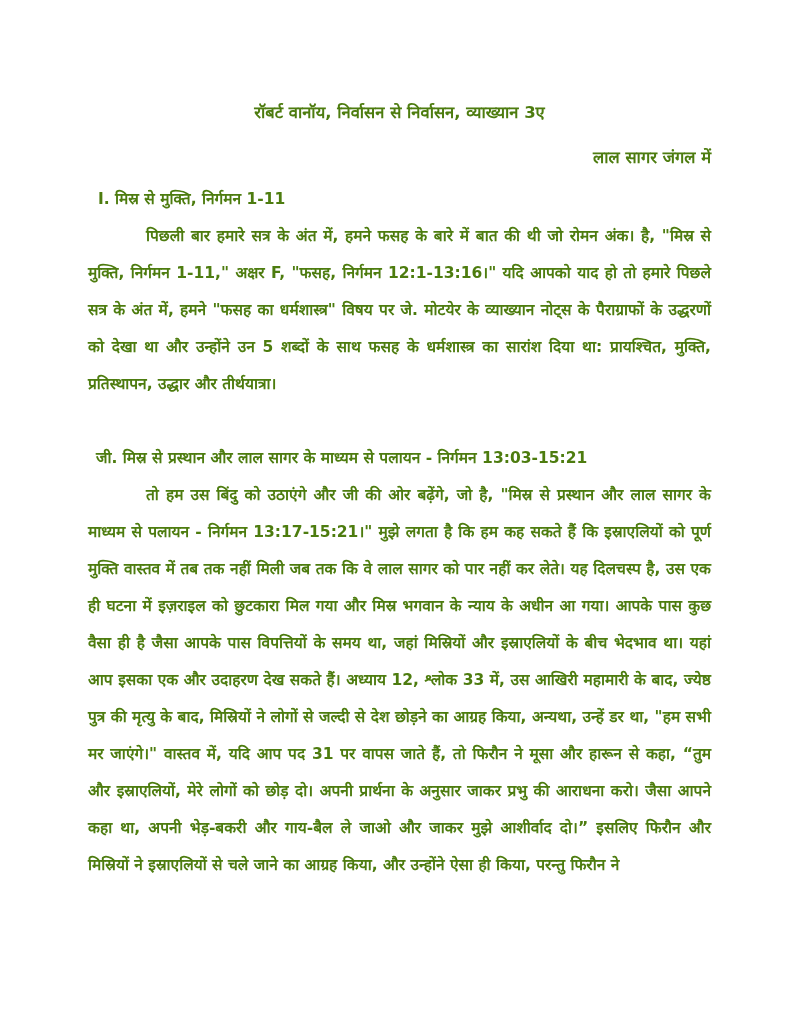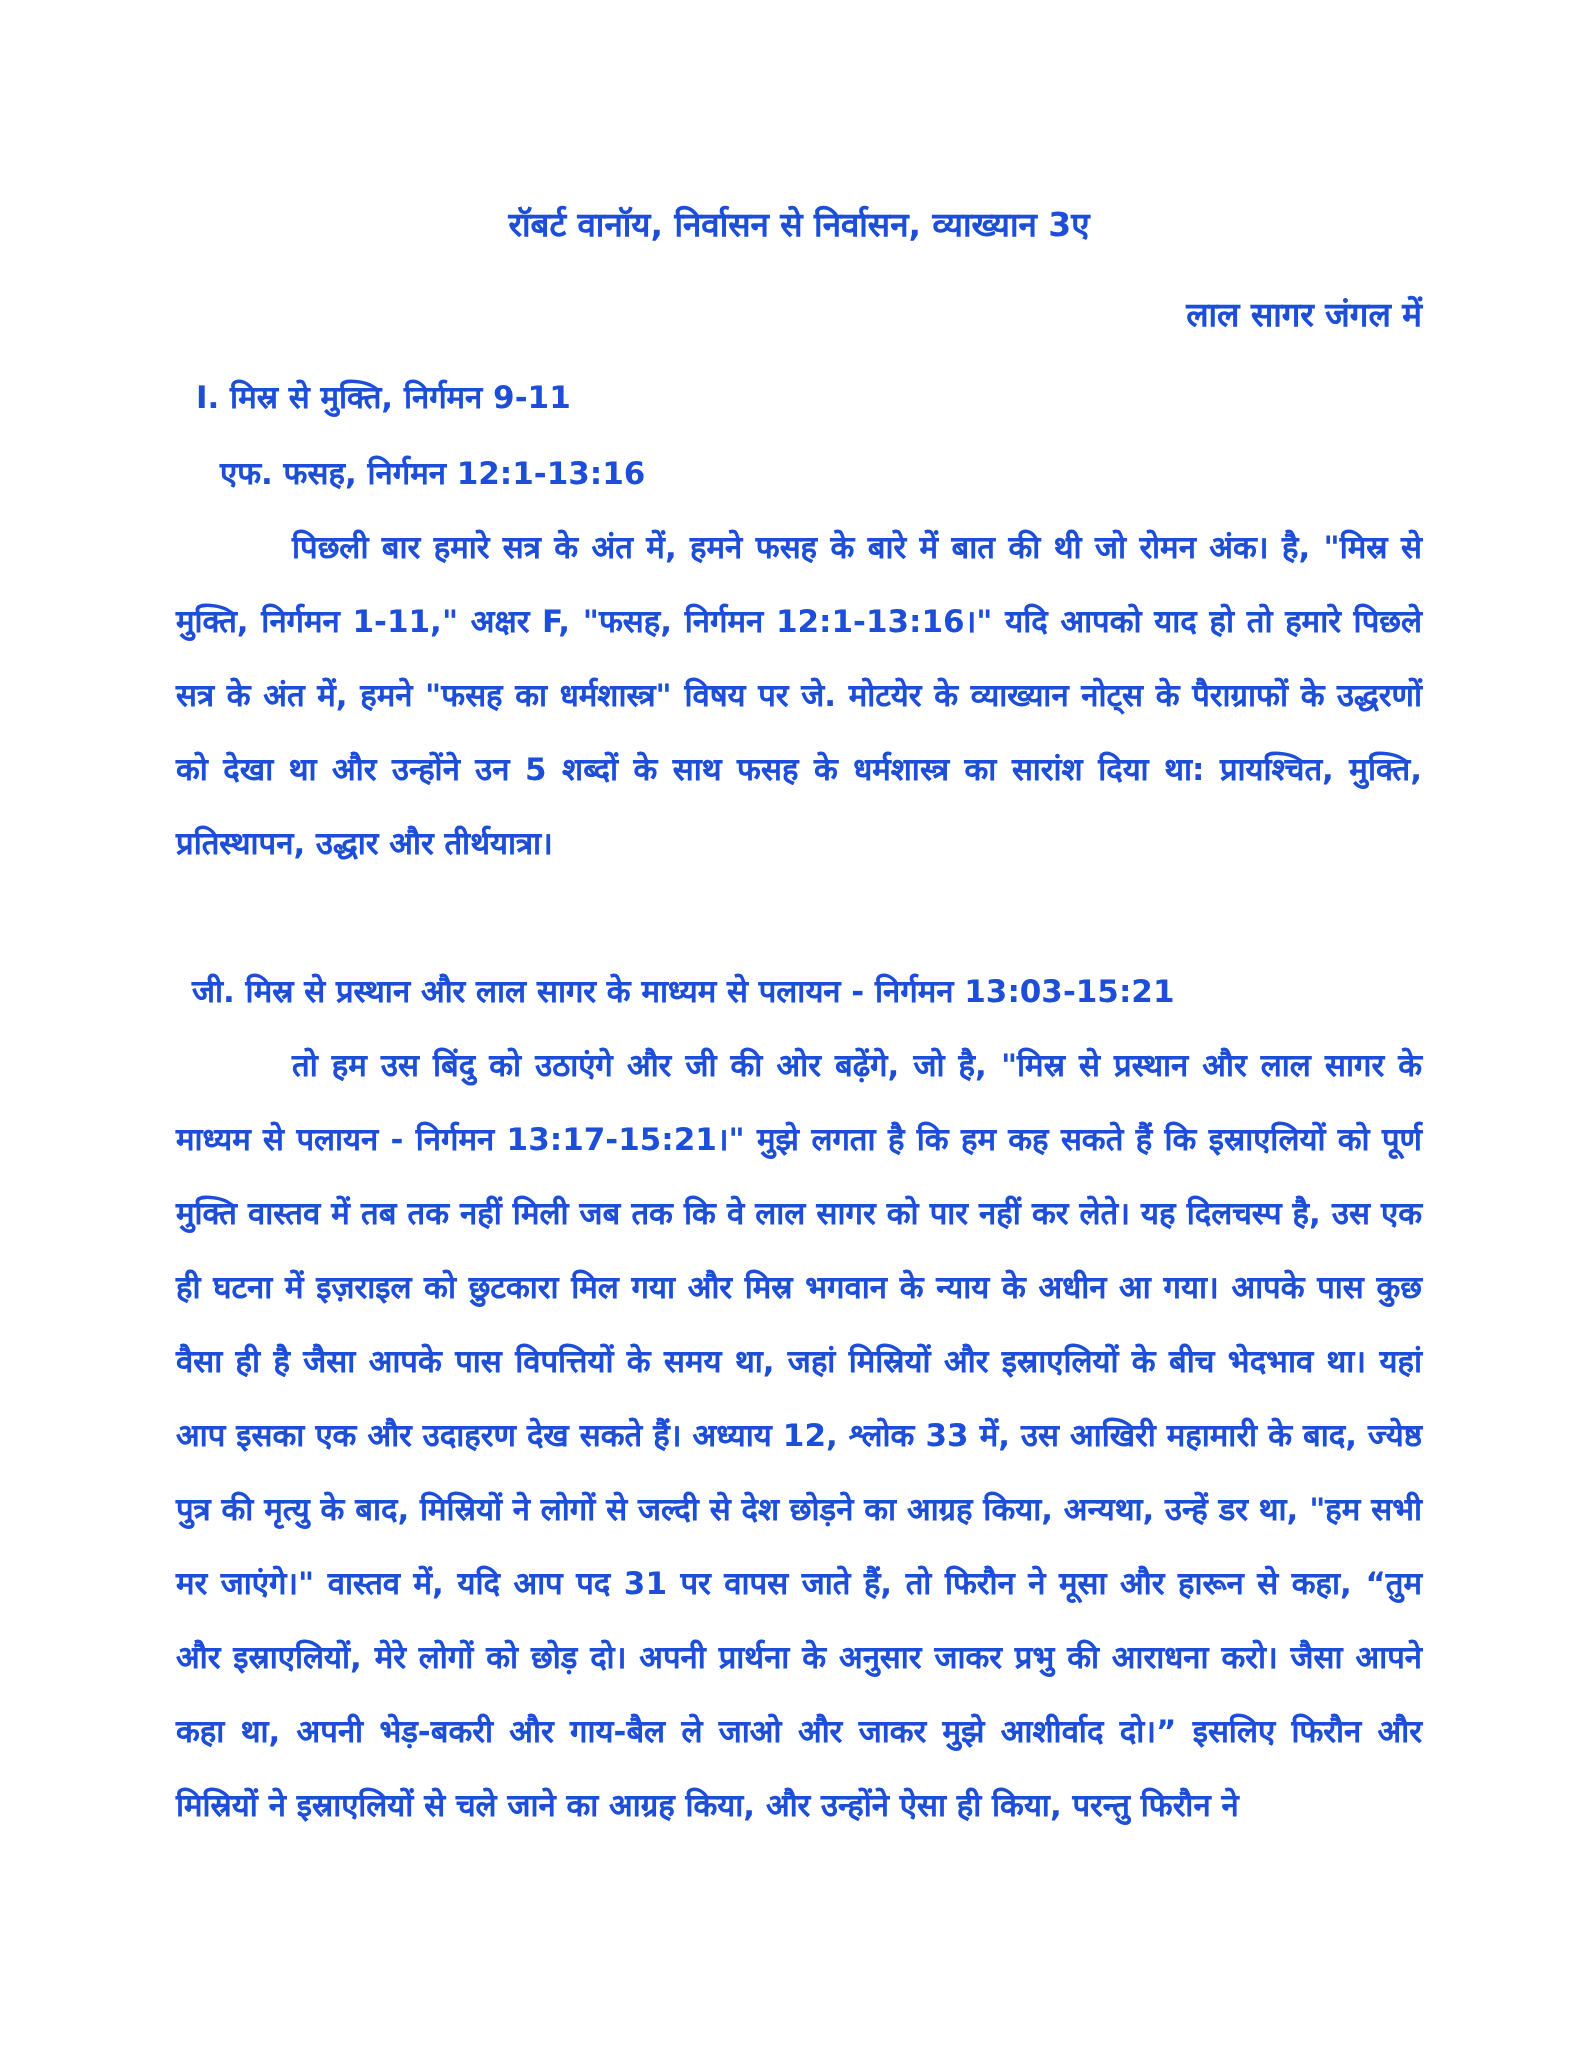--- a/index.html
+++ b/index.html
@@ -5,21 +5,21 @@
   * { margin: 0; padding: 0; box-sizing: border-box; }
   html, body { background: #e8e8e8; }
   .page {
     position: relative;
     width: 791px;
     height: 1024px;
     margin: 0 auto;
     background: #ffffff;
     overflow: hidden;
     font-family: "DejaVu Sans", "Liberation Sans", sans-serif;
-    color: #1d4ed8;
+    color: #4d7c0f;
     font-weight: bold;
     font-size: 15.5px;
     line-height: 37px;
   }
   .content {
     padding: 90px 80px 0 88px;
   }
   .doc-title {
     text-align: center;
     line-height: 45px;
@@ -58,23 +58,22 @@
 <body>
 
 <div class="page">
   <div class="content">
 
     <div class="doc-title">रॉबर्ट वानॉय, निर्वासन से निर्वासन, व्याख्यान 3ए</div>
 
     <div class="doc-subtitle">लाल सागर जंगल में</div>
 
 
-    <div class="outline-i">I. मिस्र से मुक्ति, निर्गमन 9-11</div>
+    <div class="outline-i">I. मिस्र से मुक्ति, निर्गमन 1-11</div>
 
-    <div class="outline-f">एफ. फसह, निर्गमन 12:1-13:16</div>
 
     <div class="body-para">पिछली बार हमारे सत्र के अंत में, हमने फसह के बारे में बात की थी जो रोमन अंक। है, "मिस्र से मुक्ति, निर्गमन 1-11," अक्षर F, "फसह, निर्गमन 12:1-13:16।" यदि आपको याद हो तो हमारे पिछले सत्र के अंत में, हमने "फसह का धर्मशास्त्र" विषय पर जे. मोटयेर के व्याख्यान नोट्स के पैराग्राफों के उद्धरणों को देखा था और उन्होंने उन 5 शब्दों के साथ फसह के धर्मशास्त्र का सारांश दिया था: प्रायश्चित, मुक्ति, प्रतिस्थापन, उद्धार और तीर्थयात्रा।</div>
 
     <div class="section-g-heading">जी. मिस्र से प्रस्थान और लाल सागर के माध्यम से पलायन - निर्गमन 13:03-15:21</div>
 
     <div class="body-para">तो हम उस बिंदु को उठाएंगे और जी की ओर बढ़ेंगे, जो है, "मिस्र से प्रस्थान और लाल सागर के माध्यम से पलायन - निर्गमन 13:17-15:21।" मुझे लगता है कि हम कह सकते हैं कि इस्राएलियों को पूर्ण मुक्ति वास्तव में तब तक नहीं मिली जब तक कि वे लाल सागर को पार नहीं कर लेते। यह दिलचस्प है, उस एक ही घटना में इज़राइल को छुटकारा मिल गया और मिस्र भगवान के न्याय के अधीन आ गया। आपके पास कुछ वैसा ही है जैसा आपके पास विपत्तियों के समय था, जहां मिस्रियों और इस्राएलियों के बीच भेदभाव था। यहां आप इसका एक और उदाहरण देख सकते हैं। अध्याय 12, श्लोक 33 में, उस आखिरी महामारी के बाद, ज्येष्ठ पुत्र की मृत्यु के बाद, मिस्रियों ने लोगों से जल्दी से देश छोड़ने का आग्रह किया, अन्यथा, उन्हें डर था, "हम सभी मर जाएंगे।" वास्तव में, यदि आप पद 31 पर वापस जाते हैं, तो फिरौन ने मूसा और हारून से कहा, “तुम और इस्राएलियों, मेरे लोगों को छोड़ दो। अपनी प्रार्थना के अनुसार जाकर प्रभु की आराधना करो। जैसा आपने कहा था, अपनी भेड़-बकरी और गाय-बैल ले जाओ और जाकर मुझे आशीर्वाद दो।” इसलिए फिरौन और मिस्रियों ने इस्राएलियों से चले जाने का आग्रह किया, और उन्होंने ऐसा ही किया, परन्तु फिरौन ने</div>
 
   </div>
 </div>
 

